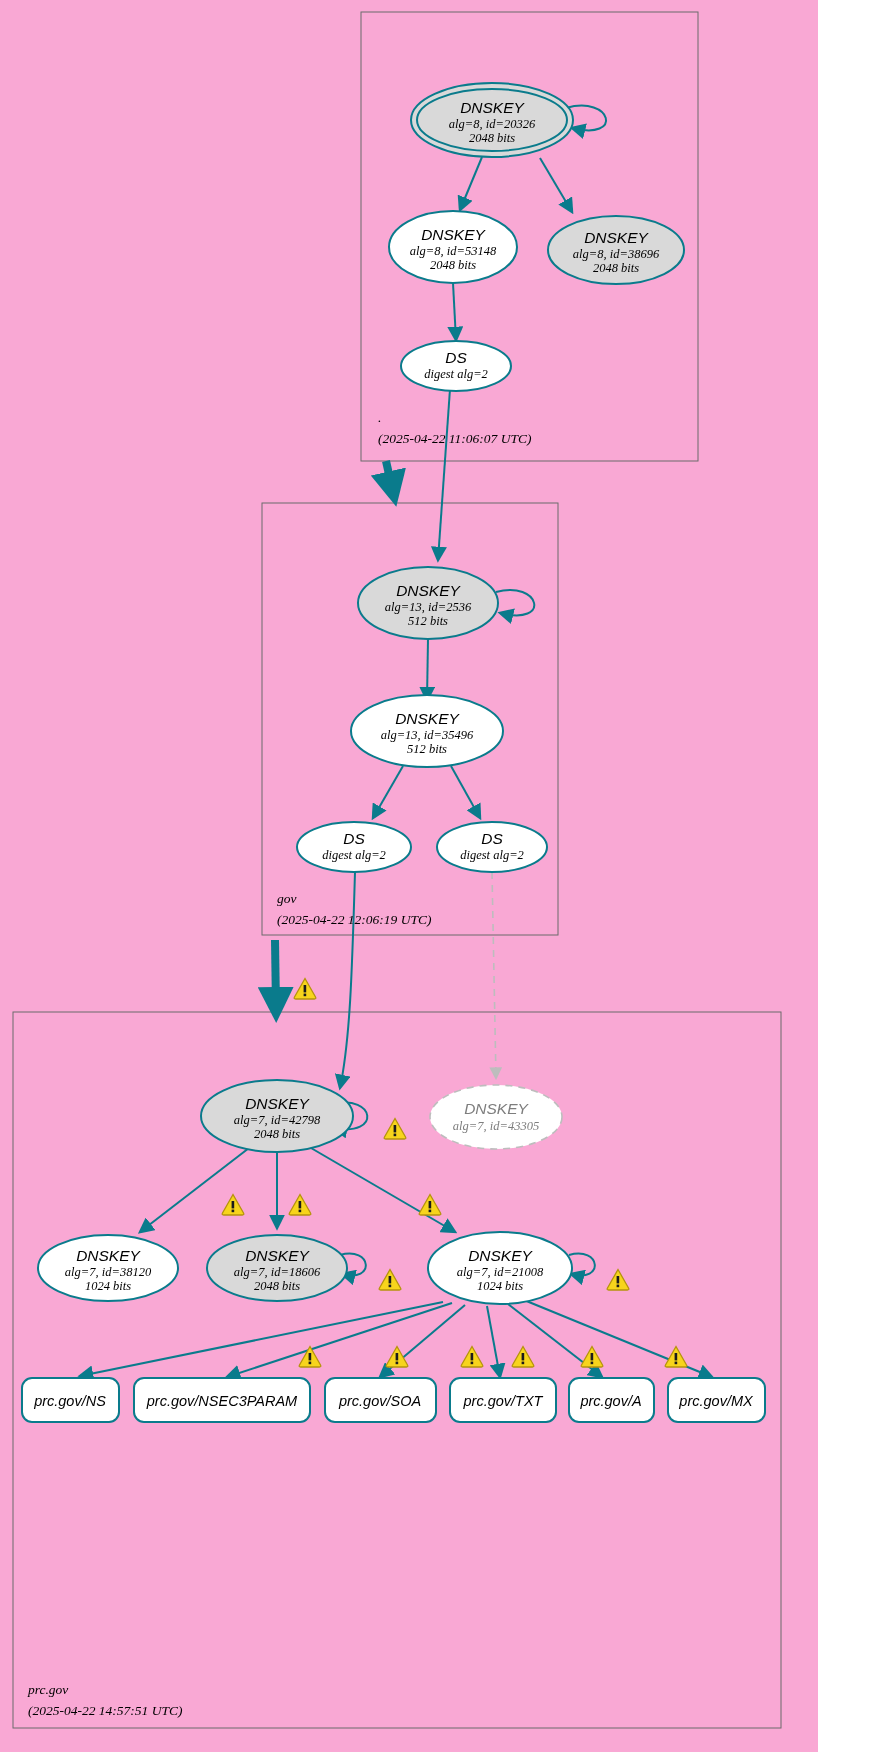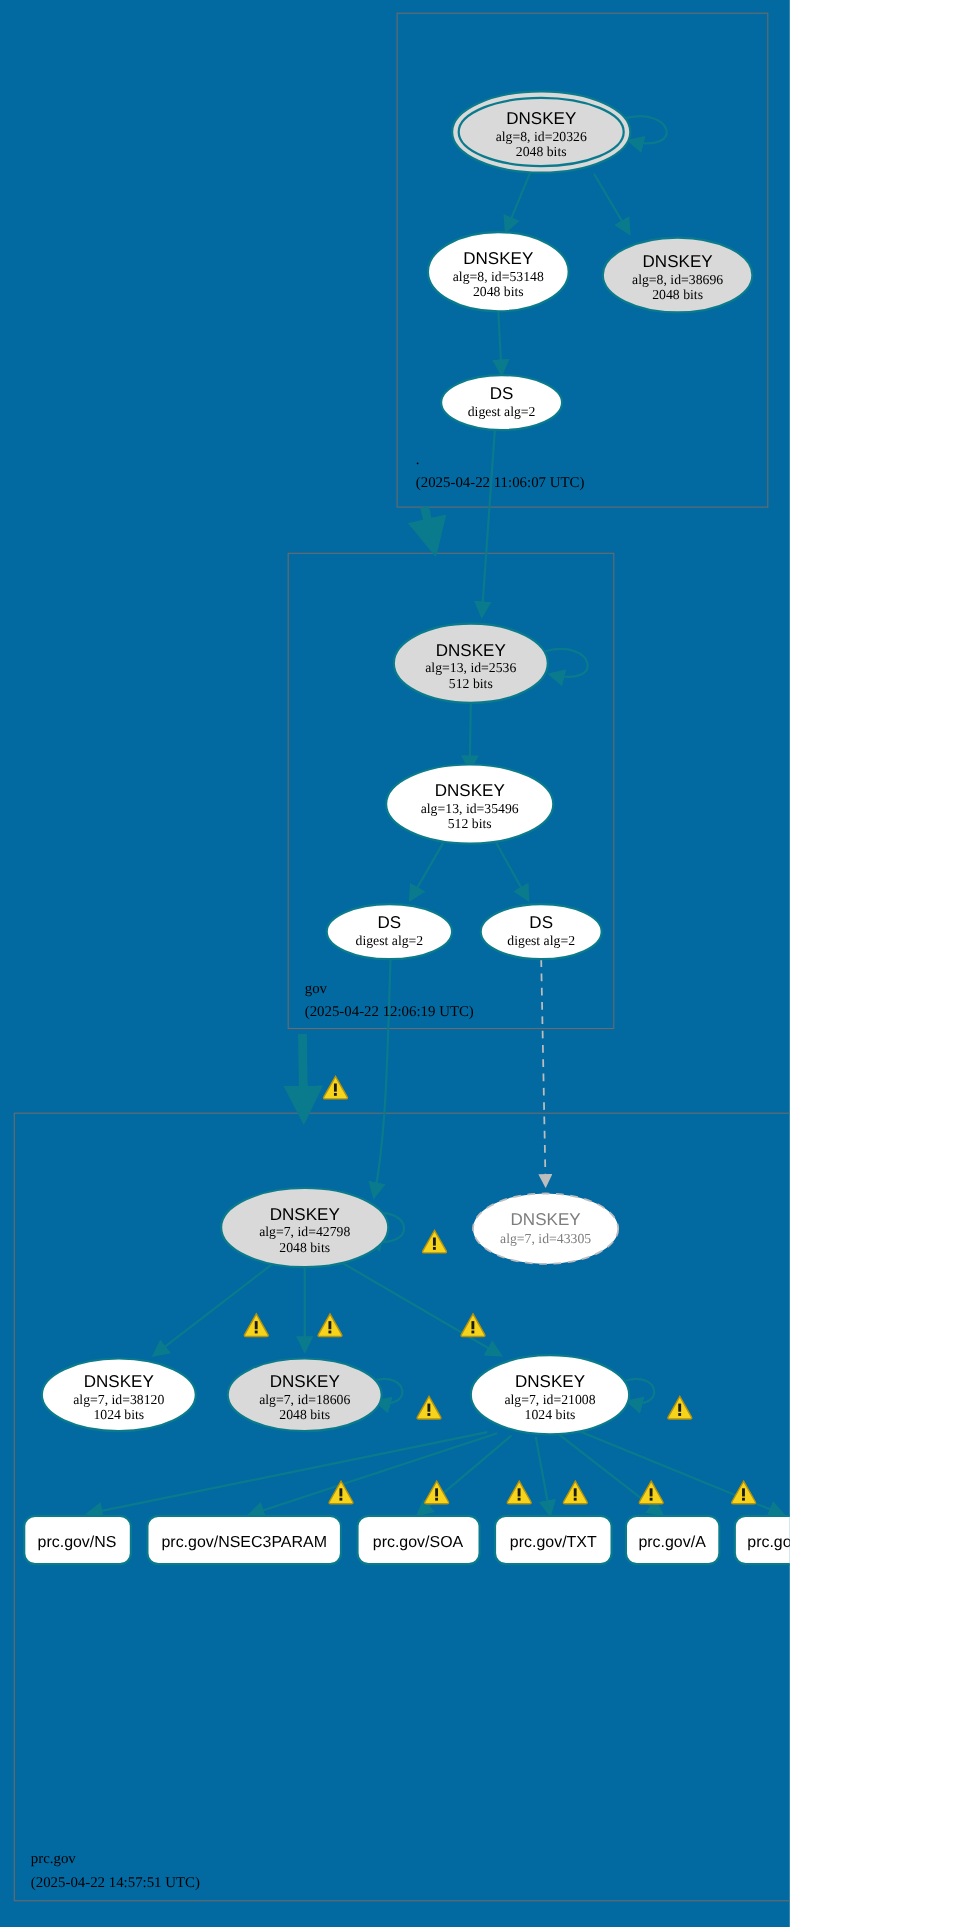--- a/index.html
+++ b/index.html
@@ -1,17 +1,17 @@
 <!DOCTYPE html>
 <html><head>
 <meta charset="utf-8">
 <style>
   html,body{margin:0;padding:0;background:#ffffff;}
   body{font-family:"Liberation Sans", sans-serif;}
-  #stage{position:relative;width:718px;height:1752px;background:#0369a1;overflow:hidden;}
+  #stage{position:relative;width:818px;height:1752px;background:#f9a8d4;overflow:hidden;font-style:italic;}
   svg#graph{position:absolute;left:0;top:0;width:881px;height:1752px;}
   .zone-rect{fill:none;stroke:#6b6b6b;stroke-width:1;}
   .node-ell{stroke:#0a7b8c;stroke-width:2;}
   .node-ell.filled{fill:#d9d9d9;}
   .node-ell.open{fill:#ffffff;}
   .node-ell.ghost{fill:#ffffff;stroke:#bdbdbd;stroke-width:1.6;stroke-dasharray:7,6;}
   .node-rrset{fill:#ffffff;stroke:#0a7b8c;stroke-width:2;}
   .edge{fill:none;stroke:#0a7b8c;stroke-width:2;}
   .edge-thick{fill:none;stroke:#0a7b8c;stroke-width:8;}
   .edge-ghost{fill:none;stroke:#bdbdbd;stroke-width:1.6;stroke-dasharray:7,6;}

